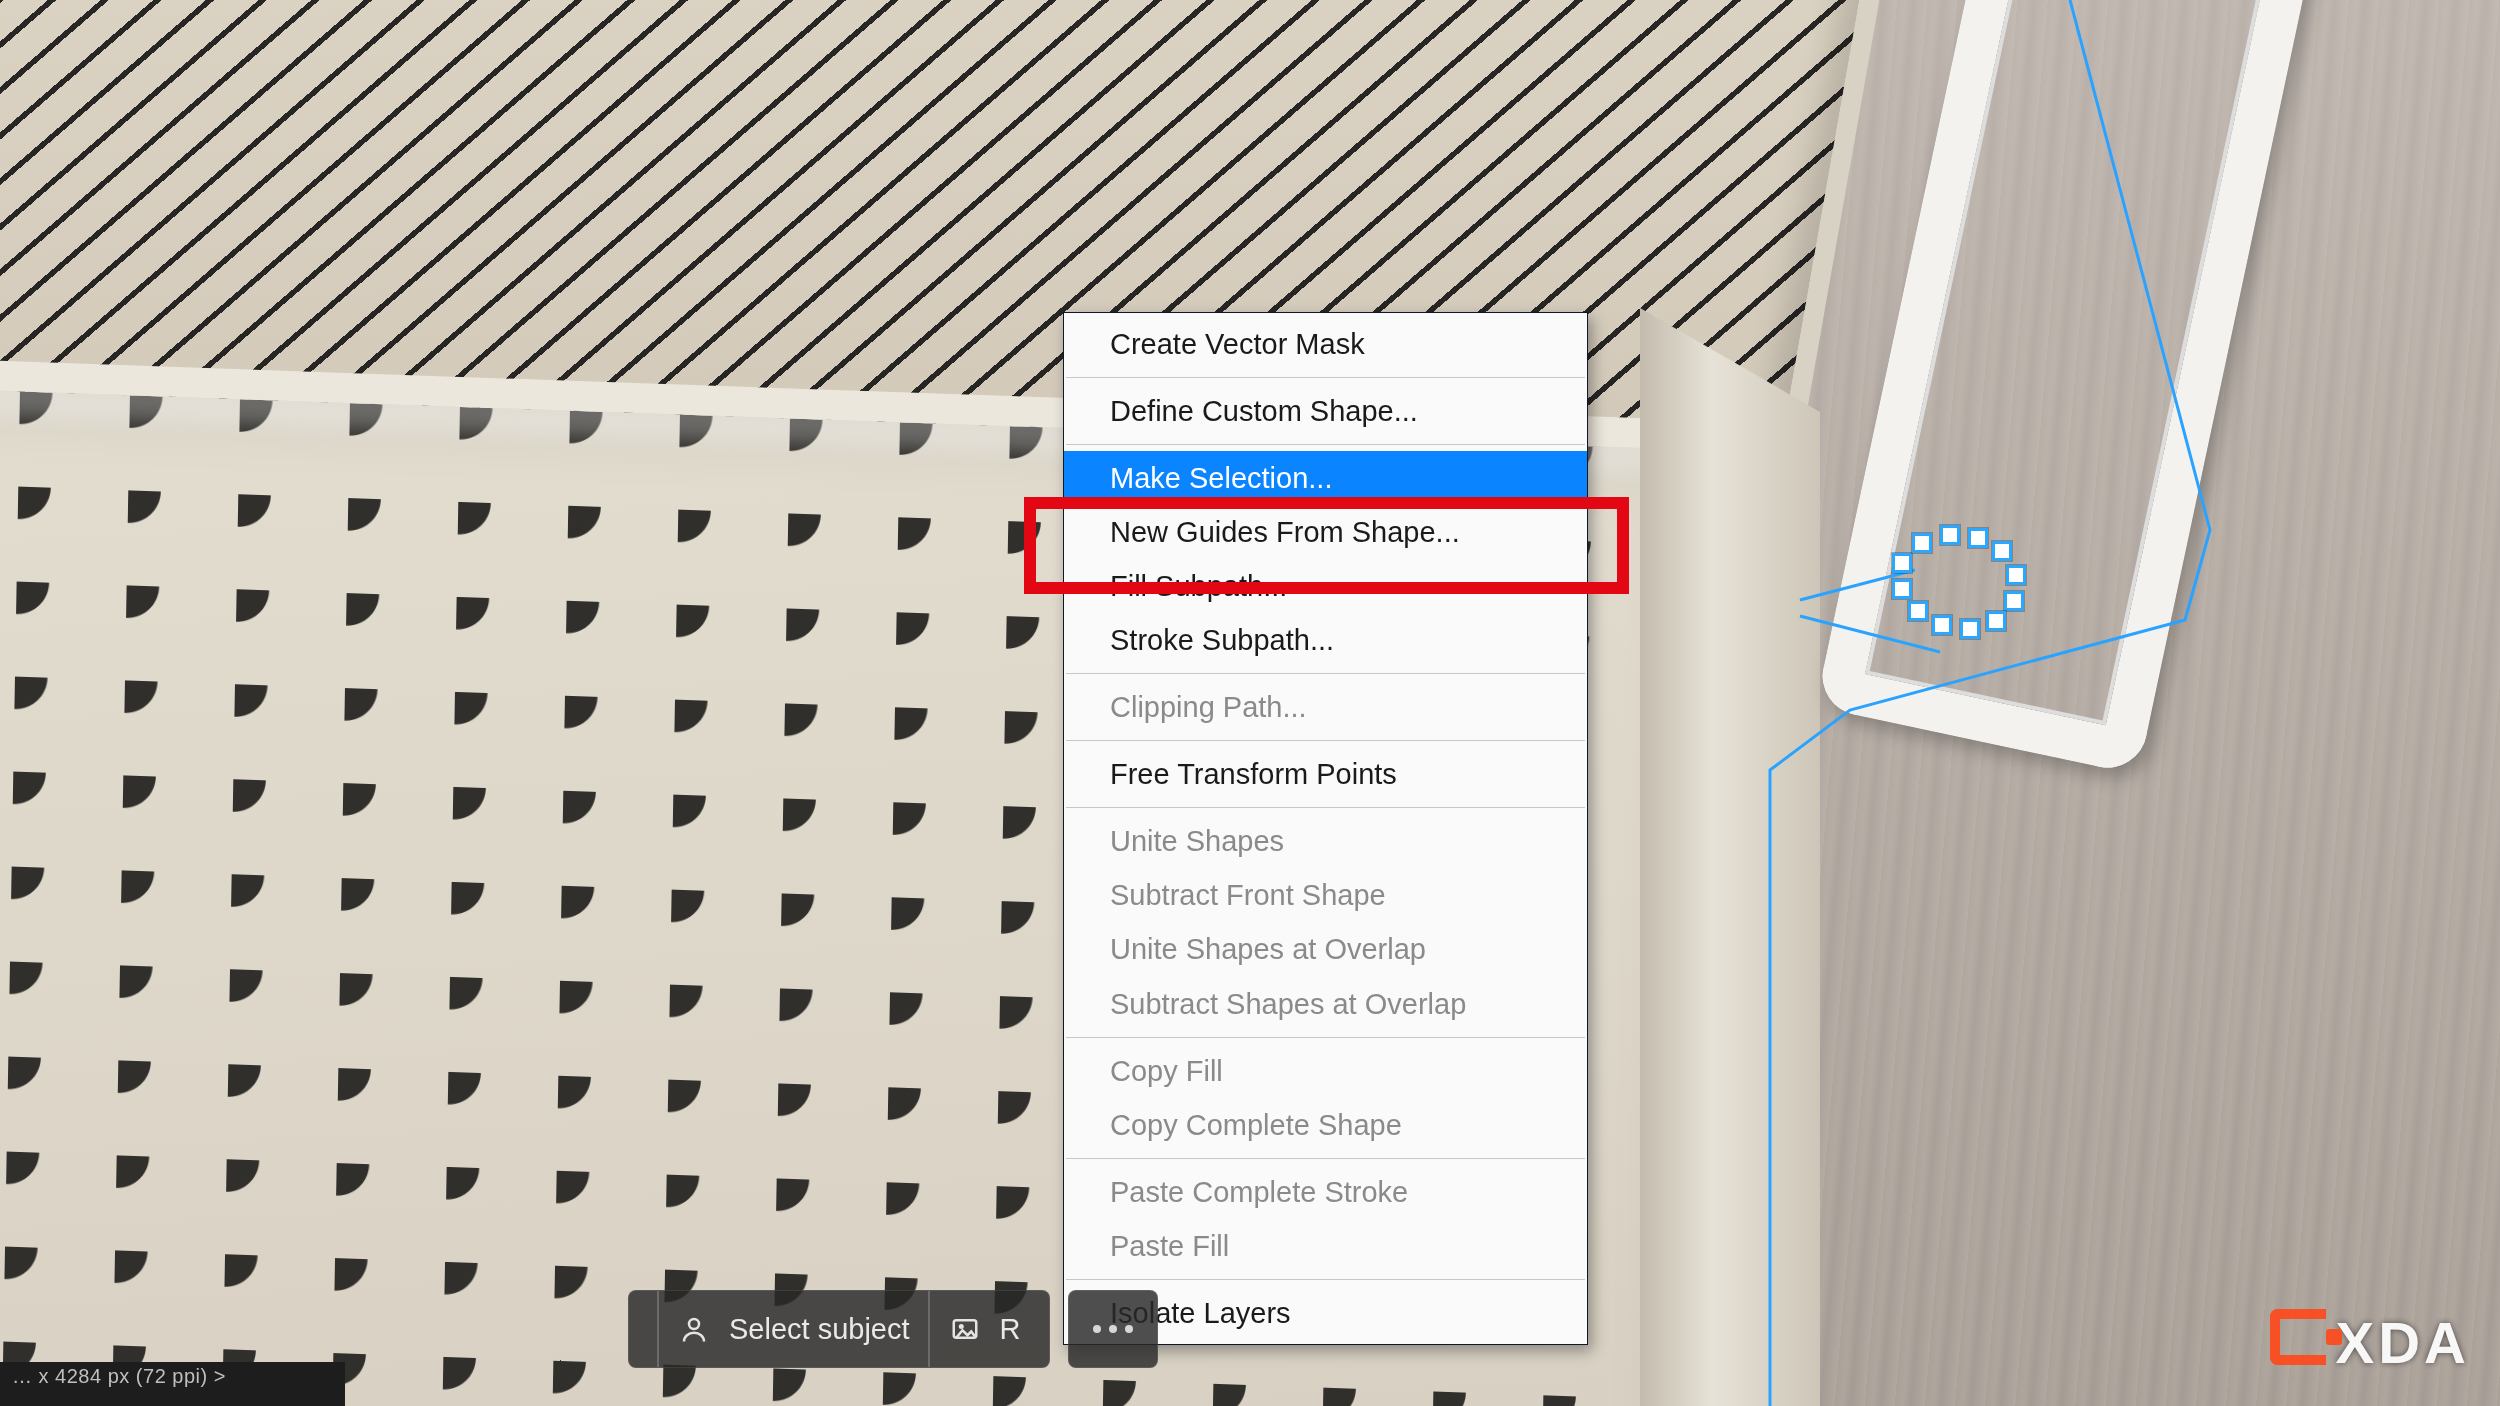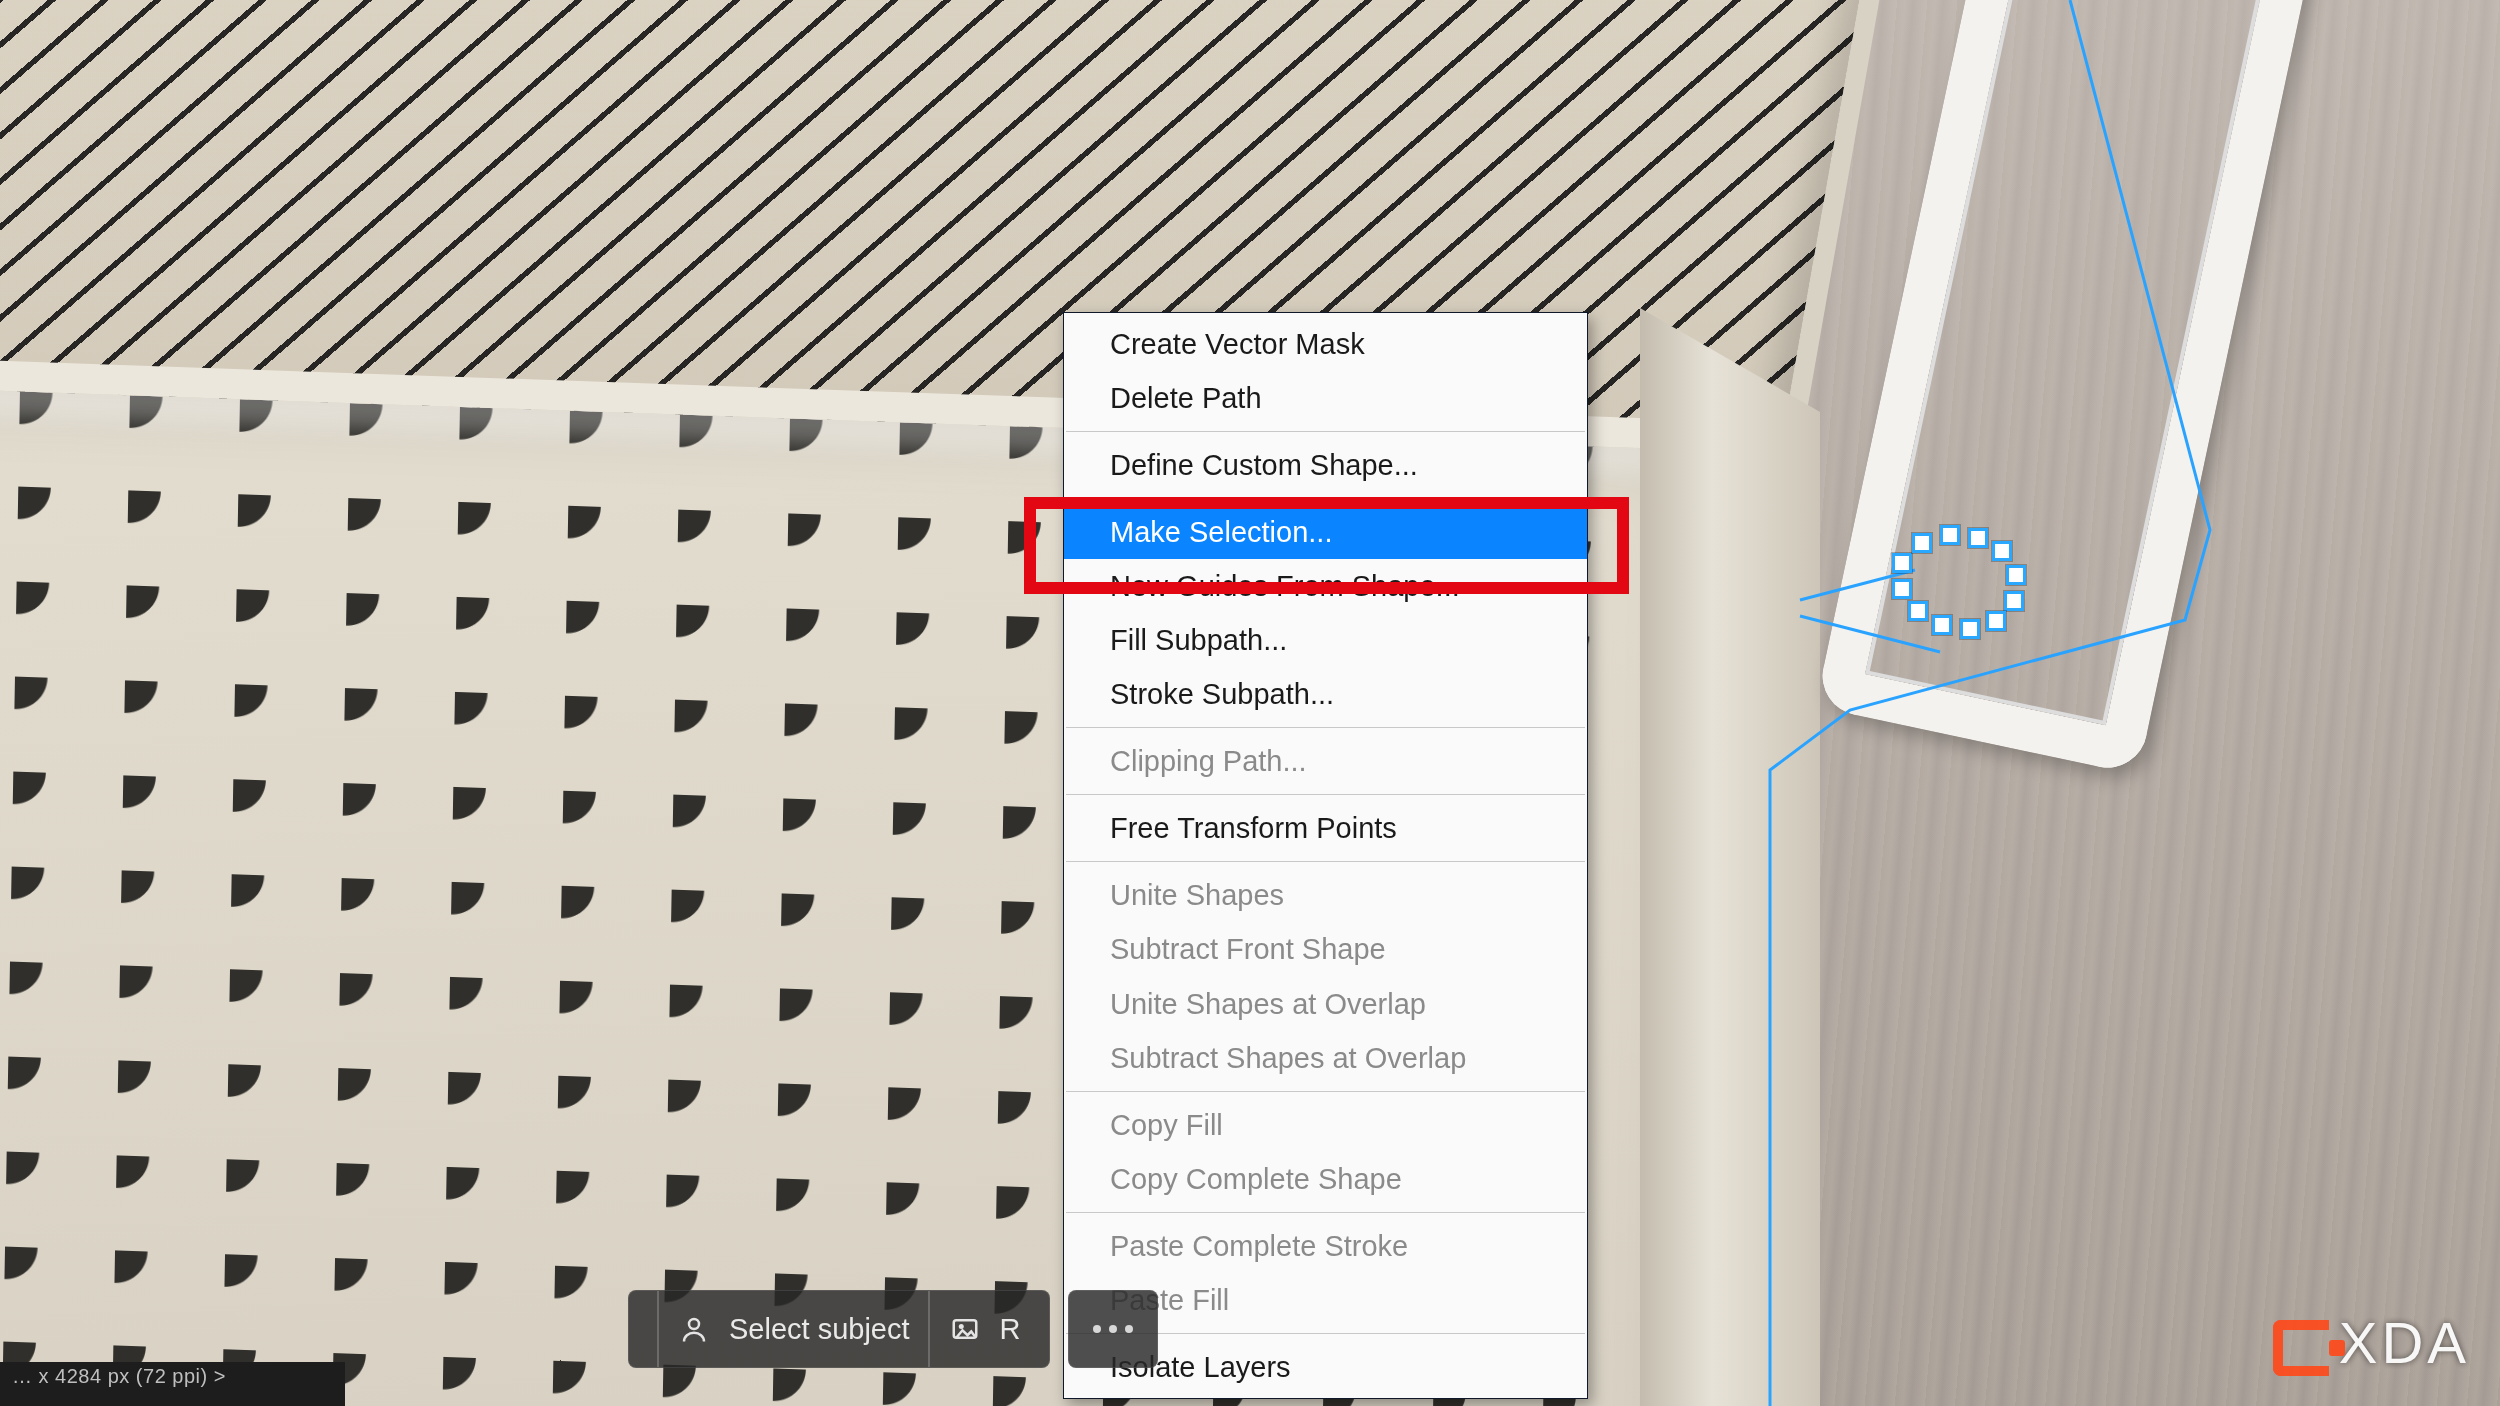--- a/index.html
+++ b/index.html
@@ -164,24 +164,24 @@
     letter-spacing: 0.5px;
     white-space: nowrap;
     overflow: hidden;
   }
 
   
   .watermark {
     position: absolute;
     right: 30px; bottom: 30px;
     display: flex;
-    align-items: flex-end;
+    align-items: flex-start;
     gap: 10px;
     color: #fff;
-    font-weight: 400;
+    font-weight: 700;
     font-size: 58px;
     letter-spacing: 4px;
     text-shadow: 0 0 6px rgba(0,0,0,0.6);
     opacity: 0.92;
     margin-top: 25px;
   }
   .wm-bracket {
     width: 56px; height: 56px;
     border: 10px solid #ff4a1c;
     border-right: none;
@@ -227,21 +227,20 @@
     <span style="left:90px; top:94px;"></span>
     <span style="left:62px; top:90px;"></span>
     <span style="left:38px; top:76px;"></span>
     <span style="left:22px; top:54px;"></span>
     <span style="left:22px; top:28px;"></span>
     <span style="left:42px; top:8px;"></span>
   </div>
 
   <div class="context-menu">
     <div class="menu-item">Create Vector Mask</div>
-    <div class="menu-item">Delete Path</div>
     <div class="menu-sep"></div>
     <div class="menu-item">Define Custom Shape...</div>
     <div class="menu-sep"></div>
     <div class="menu-item highlight">Make Selection...</div>
     <div class="menu-item">New Guides From Shape...</div>
     <div class="menu-item">Fill Subpath...</div>
     <div class="menu-item">Stroke Subpath...</div>
     <div class="menu-sep"></div>
     <div class="menu-item disabled">Clipping Path...</div>
     <div class="menu-sep"></div>

